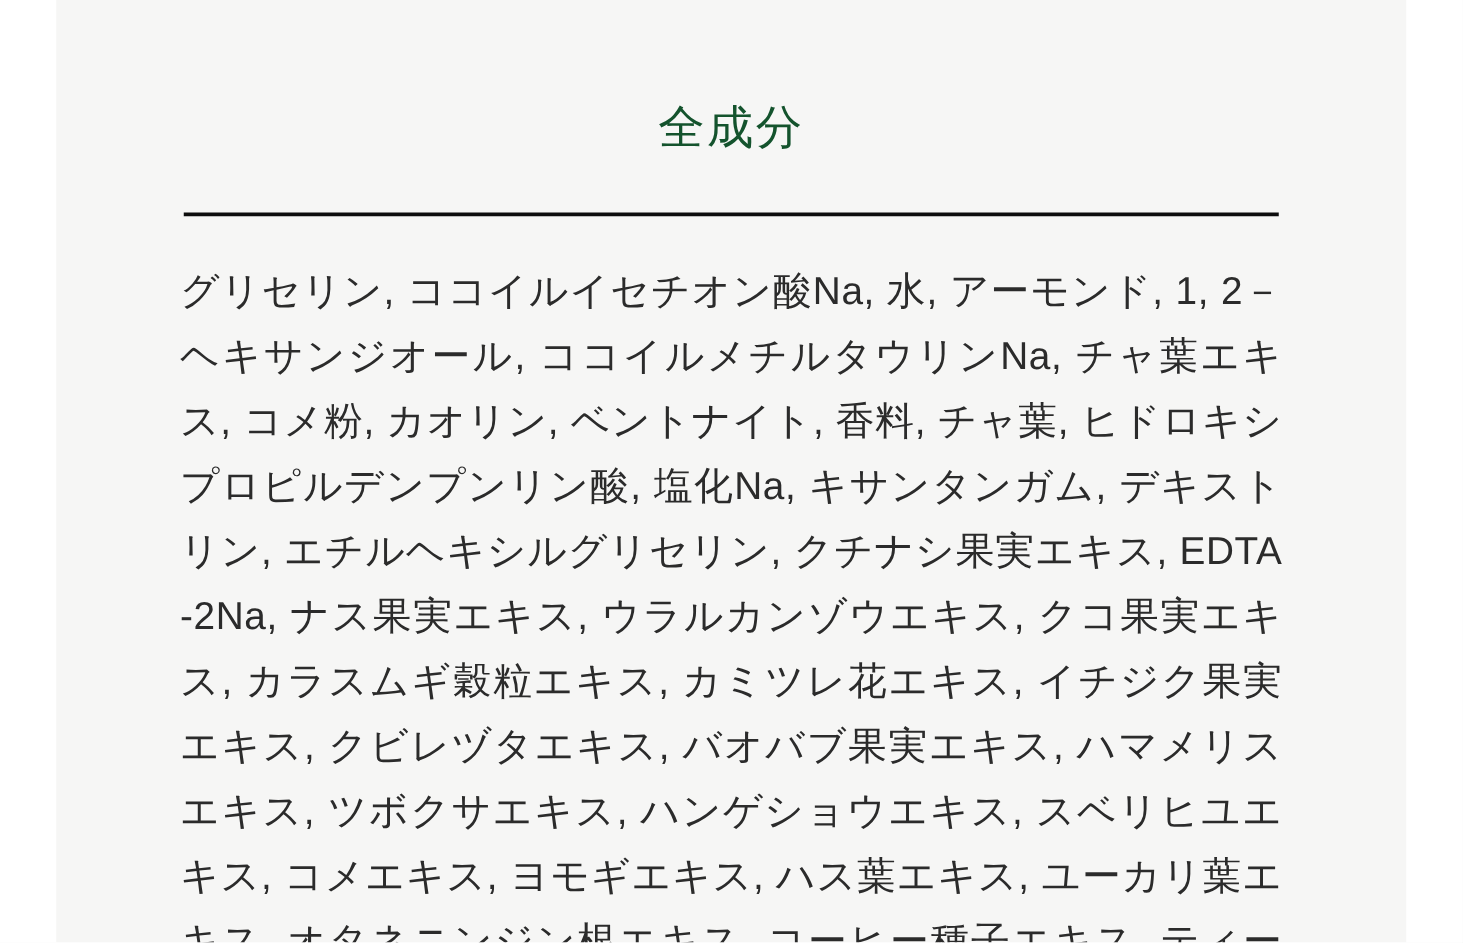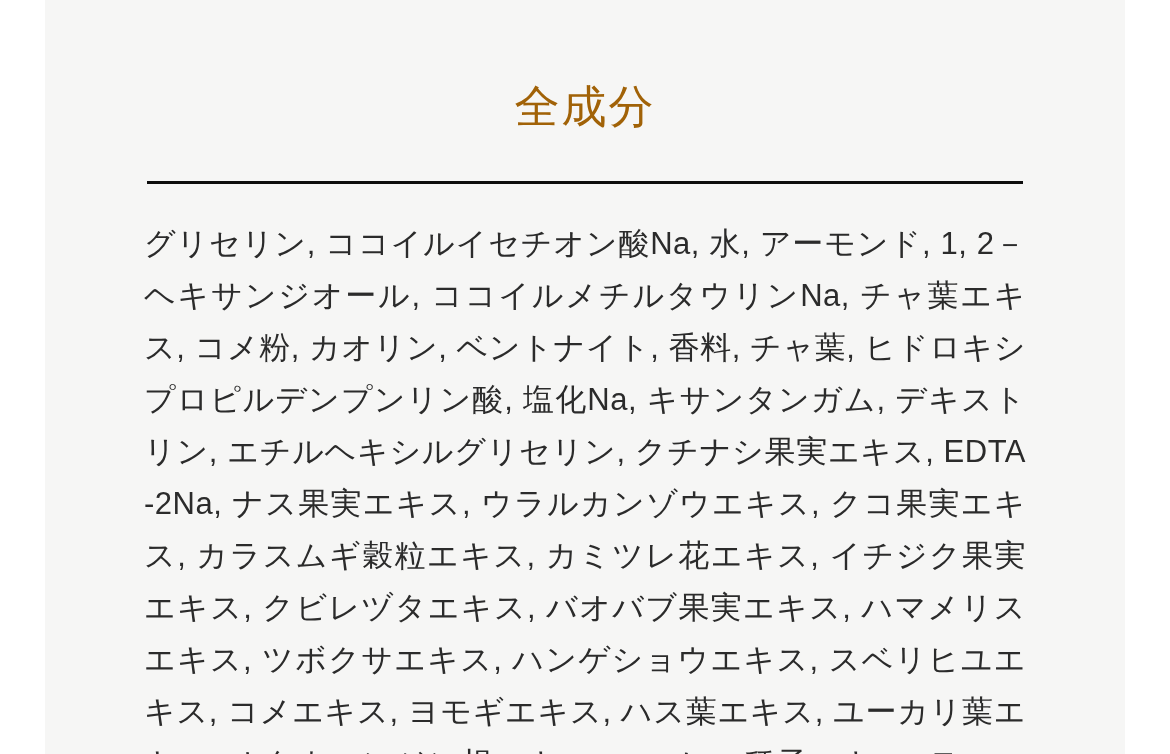--- a/index.html
+++ b/index.html
@@ -17,24 +17,24 @@
     overflow: hidden;
   }
   .panel {
     width: 1080px;
     height: 754px;
     background: #f6f6f5;
     padding-top: 78px;
   }
   .section-title {
     text-align: center;
-    font-size: 45px;
+    font-size: 37px;
     font-weight: 500;
     letter-spacing: 2px;
-    color: #a16207;
+    color: #14532d;
     line-height: 1.3;
   }
   .title-divider {
     width: 876px;
     height: 0;
     border: none;
     border-top: 3px solid #0d0d0d;
     margin: 44px auto 0 auto;
   }
   .ingredients-text {

